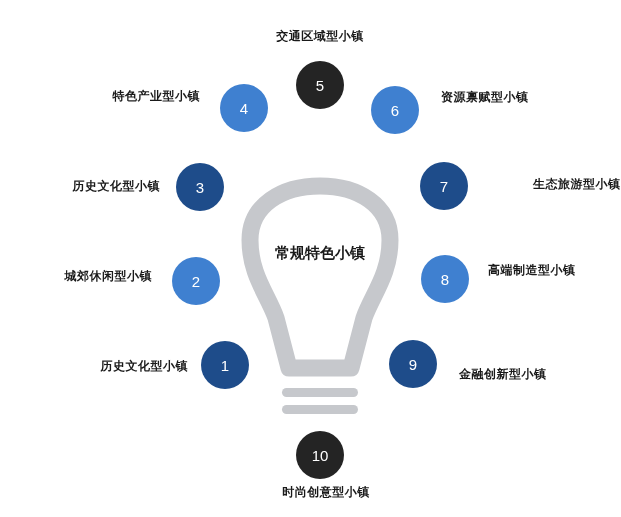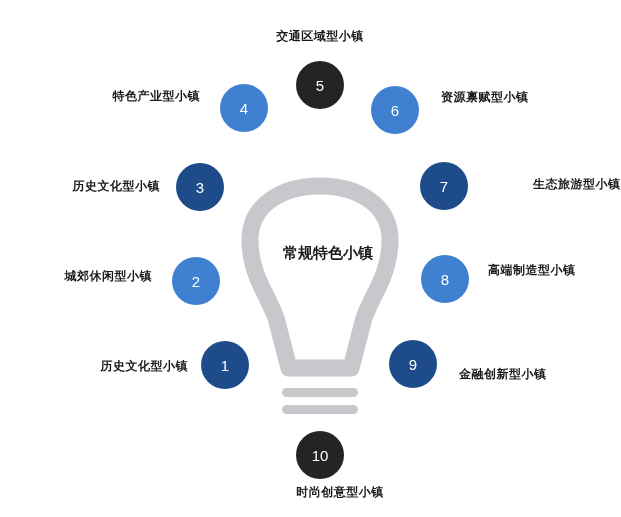--- a/index.html
+++ b/index.html
@@ -20,21 +20,21 @@
   .node.dark { background: #1e4c8a; }
   .node.black { background: #242424; }
   .label {
     position: absolute; font-size: 12px; font-weight: bold; color: #1a1a1a;
     white-space: nowrap; transform: translateY(-50%); letter-spacing: 0.5px;
   }
   .label.right { text-align: center; }
   .label.center { transform: translate(-50%, -50%); }
   .center-title {
     position: absolute; left: 320px; top: 253px; transform: translate(-50%, -50%);
-    text-align: center; font-size: 15px; font-weight: bold; color: #1a1a1a; line-height: 20px; margin-left: 8px;
+    text-align: center; font-size: 15px; font-weight: bold; color: #1a1a1a; line-height: 20px;
   }
 </style>
 </head>
 <body>
 
 <svg class="bulb" width="621" height="517">
   <path d="M 289 368 L 276 318 C 268 295 250 275 250 240 C 250 205 282 186 320 186 C 358 186 390 205 390 240 C 390 275 372 295 364 318 L 351 368 Z" fill="none" stroke="#c6c8cc" stroke-width="17" stroke-linejoin="round"></path>
   <rect x="282" y="388" width="76" height="9" rx="4.5" fill="#c6c8cc"></rect>
   <rect x="282" y="405" width="76" height="9" rx="4.5" fill="#c6c8cc"></rect>
 </svg>
@@ -84,13 +84,13 @@
 <div class="label" style="left:488px; top:270px;">高端制造型小镇</div>
 
 <div class="node dark" style="left:413px; top:364px;">
     <span>9</span>
   </div>
 <div class="label" style="left:459px; top:374px;">金融创新型小镇</div>
 
 <div class="node black" style="left:320px; top:455px;">
     <span>10</span>
   </div>
-<div class="label center" style="left:340px; top:492px;">时尚创意型小镇</div>
+<div class="label center" style="left:326px; top:492px;">时尚创意型小镇</div>
 
 </body></html>

